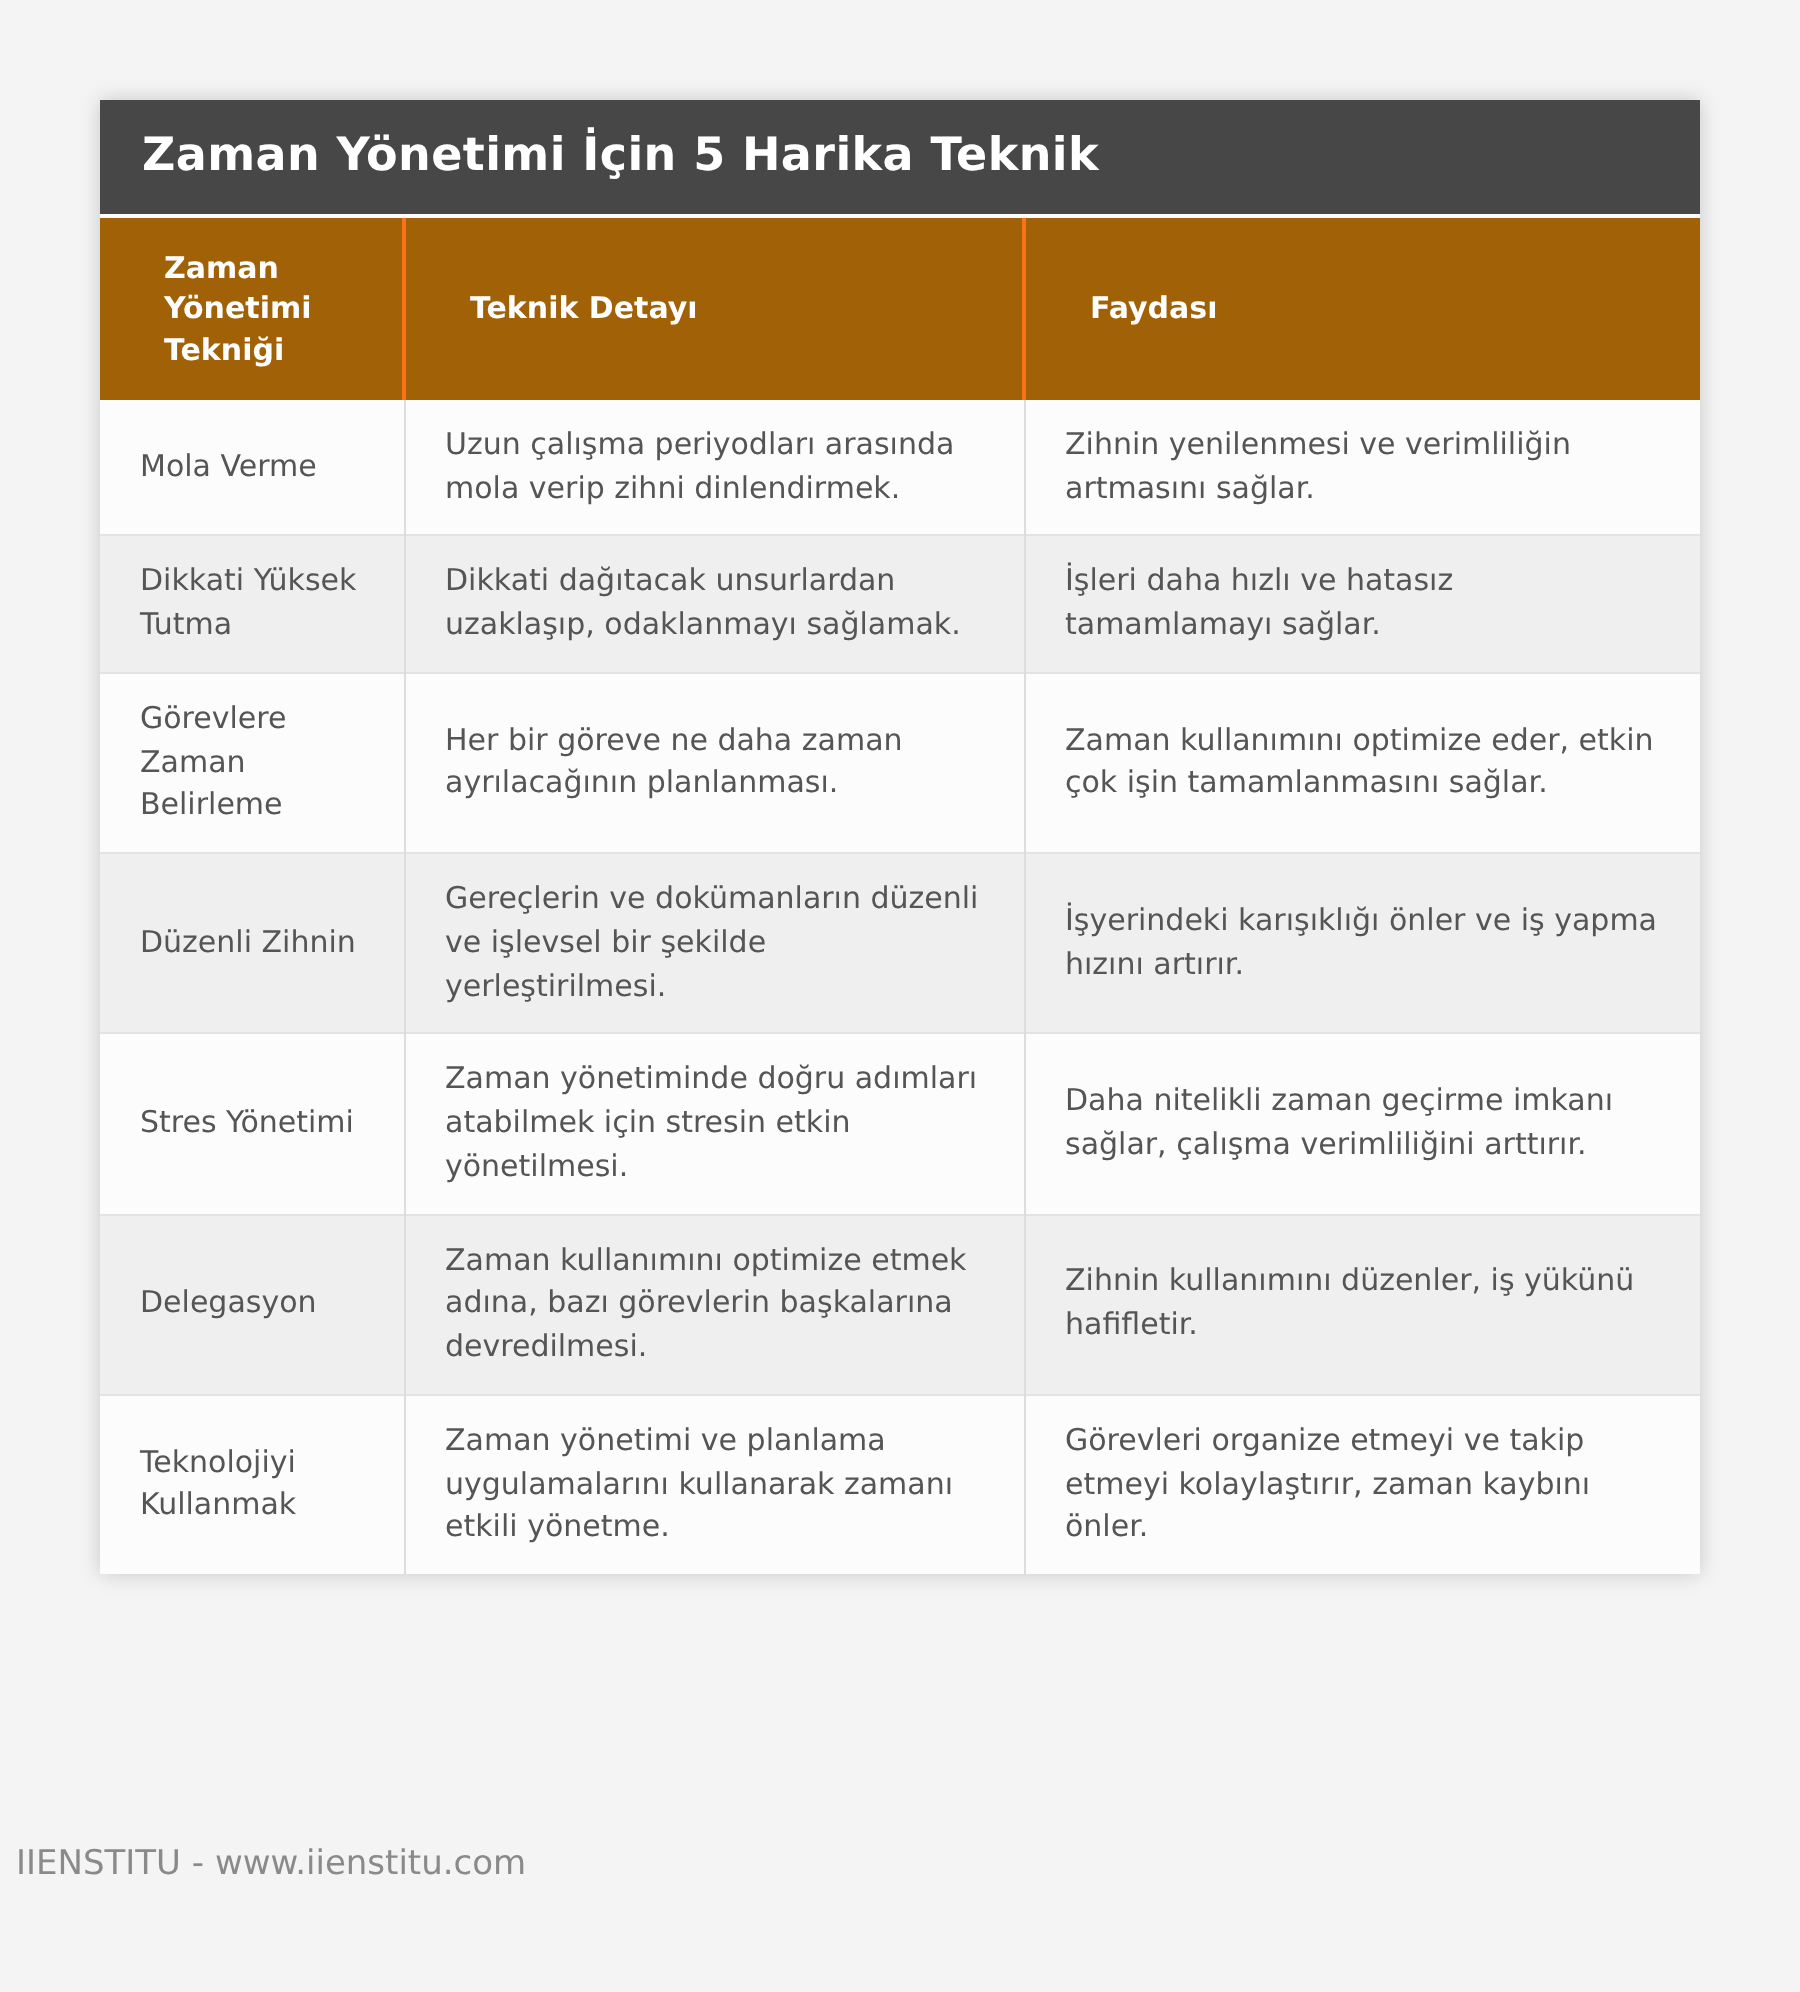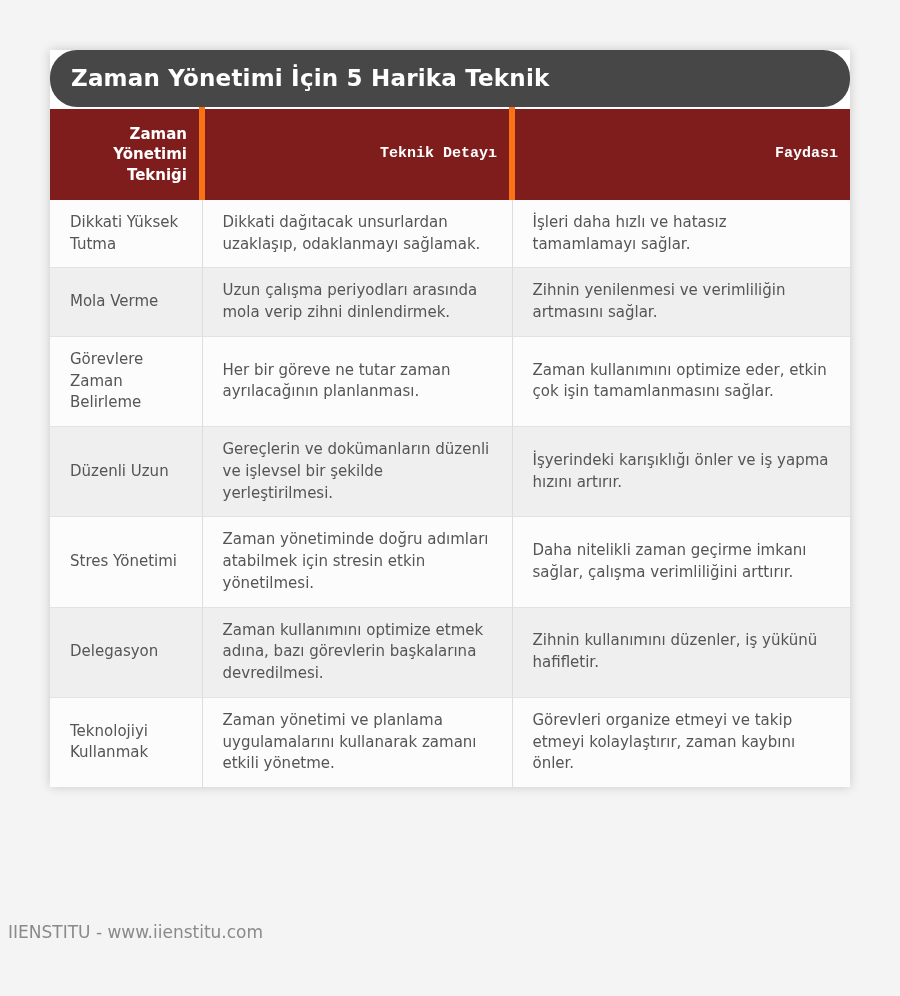--- a/index.html
+++ b/index.html
@@ -26,45 +26,43 @@
     background: #ffffff;
     box-shadow: 0 0 10px rgba(0,0,0,0.18);
   }
   .title-bar {
     background: #474747;
     color: #ffffff;
     font-size: 23px;
     font-weight: bold;
     padding: 15px 21px 16px 21px;
     letter-spacing: 0.2px;
-    border-radius: 27px;
   }
   table {
     width: 100%;
     border-collapse: collapse;
     table-layout: fixed;
   }
   col.c1 { width: 152px; }
   col.c2 { width: 310px; }
   col.c3 { width: 338px; }
   thead th {
-    background: #7f1d1d;
+    background: #a16207;
     color: #ffffff;
     font-size: 15px;
     font-weight: bold;
-    text-align: right;
+    text-align: left;
     vertical-align: middle;
-    padding: 15px 12px;
+    padding: 15px 32px;
     height: 84px;
     line-height: 1.35;
     border-top: 2px solid #fdfdfd;
   }
   thead th + th {
-    border-left: 6px solid #f97316;
-    font-family: Liberation Mono, monospace;
+    border-left: 2px solid #f97316;
   }
   tbody td {
     font-size: 15px;
     color: #555555;
     vertical-align: middle;
     padding: 12px 20px;
     line-height: 1.45;
     height: 65px;
     background: #fcfcfc;
   }
@@ -101,36 +99,36 @@
       </colgroup>
       <thead>
         <tr>
           <th>Zaman Yönetimi Tekniği</th>
           <th>Teknik Detayı</th>
           <th>Faydası</th>
         </tr>
       </thead>
       <tbody>
           <tr>
+            <td>Mola Verme</td>
+            <td>Uzun çalışma periyodları arasında mola verip zihni dinlendirmek.</td>
+            <td>Zihnin yenilenmesi ve verimliliğin artmasını sağlar.</td>
+          </tr>
+          <tr>
             <td>Dikkati Yüksek Tutma</td>
             <td>Dikkati dağıtacak unsurlardan uzaklaşıp, odaklanmayı sağlamak.</td>
             <td>İşleri daha hızlı ve hatasız tamamlamayı sağlar.</td>
           </tr>
           <tr>
-            <td>Mola Verme</td>
-            <td>Uzun çalışma periyodları arasında mola verip zihni dinlendirmek.</td>
-            <td>Zihnin yenilenmesi ve verimliliğin artmasını sağlar.</td>
-          </tr>
-          <tr>
             <td>Görevlere Zaman Belirleme</td>
-            <td>Her bir göreve ne tutar zaman ayrılacağının planlanması.</td>
+            <td>Her bir göreve ne daha zaman ayrılacağının planlanması.</td>
             <td>Zaman kullanımını optimize eder, etkin çok işin tamamlanmasını sağlar.</td>
           </tr>
           <tr>
-            <td>Düzenli Uzun</td>
+            <td>Düzenli Zihnin</td>
             <td>Gereçlerin ve dokümanların düzenli ve işlevsel bir şekilde yerleştirilmesi.</td>
             <td>İşyerindeki karışıklığı önler ve iş yapma hızını artırır.</td>
           </tr>
           <tr>
             <td>Stres Yönetimi</td>
             <td>Zaman yönetiminde doğru adımları atabilmek için stresin etkin yönetilmesi.</td>
             <td>Daha nitelikli zaman geçirme imkanı sağlar, çalışma verimliliğini arttırır.</td>
           </tr>
           <tr>
             <td>Delegasyon</td>

